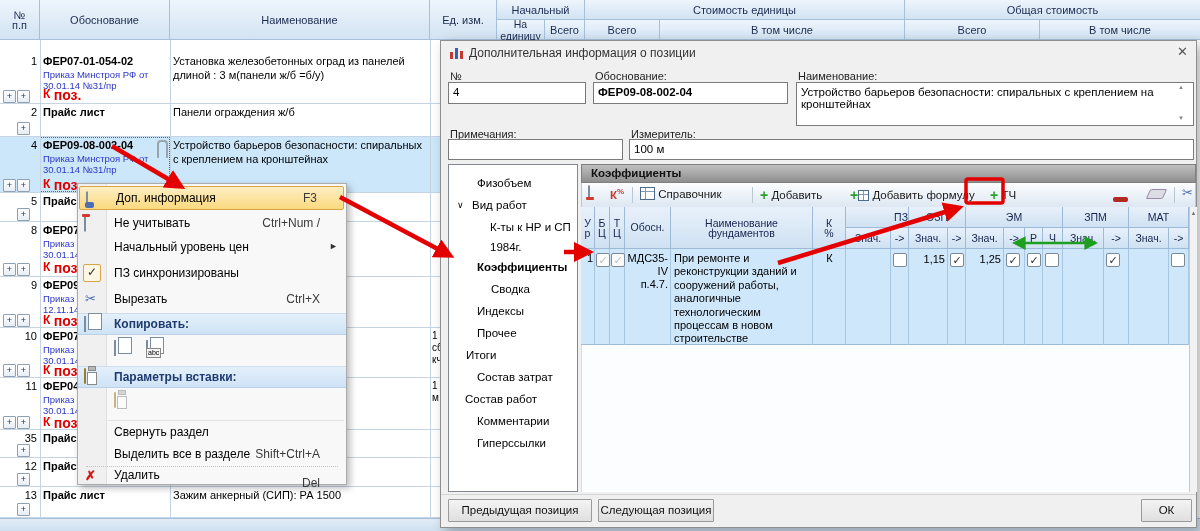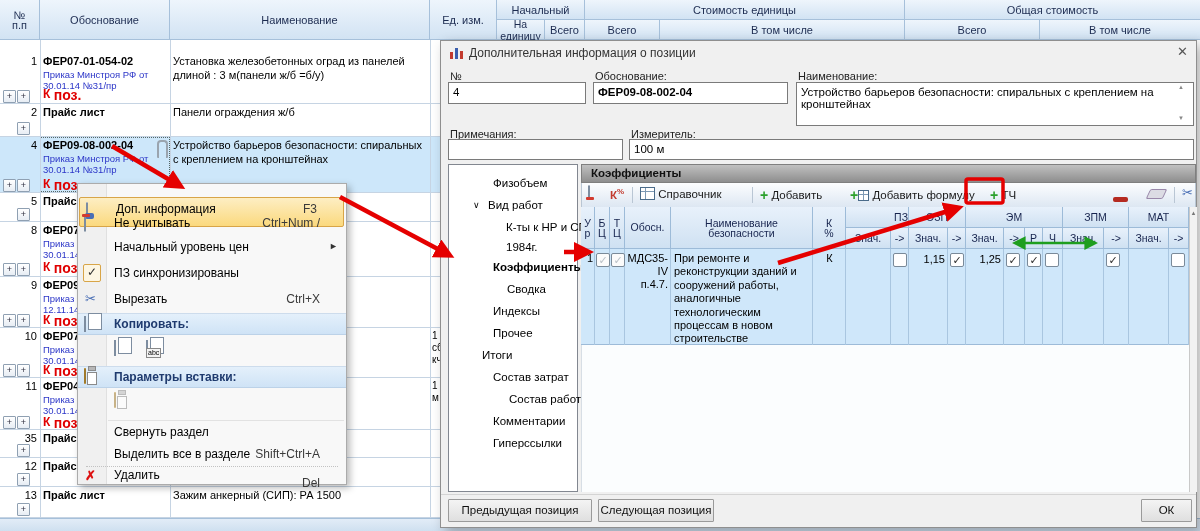--- a/index.html
+++ b/index.html
@@ -64,21 +64,21 @@
        border:1px solid #8f8f8f;box-shadow:5px 5px 12px rgba(0,0,0,.3);z-index:20;box-sizing:border-box;}
   .dlgtitle{position:absolute;left:28px;top:5px;font-size:12px;color:#333;}
   .closex{position:absolute;right:8px;top:3px;font-size:13px;color:#555;}
   .dico{position:absolute;left:9px;top:5px;width:14px;height:13px;}
   .dico b{position:absolute;bottom:0;width:3px;}
   .flabel{position:absolute;color:#222;}
   .finput{position:absolute;background:#fff;border:1px solid #7a7a7a;box-sizing:border-box;
           padding:3px 4px;font-size:11.5px;overflow:hidden;white-space:nowrap;}
   .listbox{position:absolute;left:7px;top:123px;width:130px;height:328px;background:#fff;
            border:1px solid #828790;box-sizing:border-box;}
-  .sbitem{position:absolute;left:0;width:128px;height:20px;line-height:20px;font-size:11.5px;margin-left:16px;}
+  .sbitem{position:absolute;left:0;width:128px;height:20px;line-height:20px;font-size:11.5px;}
   .sbitem.b{font-weight:bold;}
   .secthdr{position:absolute;left:140px;top:123px;width:615px;height:19px;
            background:linear-gradient(#c0c0c0,#8e8e8e);border:1px solid #7f7f7f;box-sizing:border-box;
            font-weight:bold;font-size:11.5px;padding:2px 0 0 9px;color:#111;}
   .tbar{position:absolute;left:140px;top:142px;width:615px;height:24px;
         background:linear-gradient(#fcfdfe,#dde7f2);border-left:1px solid #b9c6d4;
         border-right:1px solid #b9c6d4;box-sizing:border-box;}
   .tsep{position:absolute;top:4px;width:1px;height:16px;background:#b9c6d4;}
   .tbtn{position:absolute;top:4px;font-size:11.5px;color:#1a1a1a;white-space:nowrap;}
   .gplus{color:#2ca02c;font-weight:bold;font-size:14px;vertical-align:-1px;}
@@ -255,21 +255,21 @@
     <span class="exp" style="left:17px;top:16px;">+</span>
   </div>
 
   <div class="vline" style="left:40px;top:40px;height:478px;"></div>
   <div class="vline" style="left:170px;top:40px;height:478px;"></div>
   <div class="vline" style="left:430px;top:40px;height:478px;"></div>
   <div class="footstrip"></div>
 
   <div class="menu">
     <div class="gutter"></div>
-    <div class="mi hl" style="top:2px;height:30px;margin-top:11px;">
+    <div class="mi hl" style="top:2px;height:24px;">
       <span class="micon" style="top:5px;"><span class="card"><i style="top:2px;"></i><i style="top:5px;"></i><span class="redminus" style="left:-2px;bottom:-2px;width:9px;height:6px;background:#4a6fb5;border-radius:2px;"></span></span></span>
       <span class="lbl" style="top:4px;">Доп. информация</span>
       <span class="sc" style="top:4px;">F3</span>
     </div>
     <div class="mi" style="top:29px;height:22px;">
       <span class="micon" style="top:4px;"><span class="card"><i style="top:2px;"></i><i style="top:5px;"></i><span class="redminus" style="left:-3px;top:-3px;"></span></span></span>
       <span class="lbl">Не учитывать</span>
       <span class="sc">Ctrl+Num /</span>
     </div>
     <div class="mi" style="top:53px;height:22px;">
@@ -348,21 +348,21 @@
         <span style="position:absolute;left:8px;top:0;font-size:9px;">∨</span>
         <span style="padding-left:23px;">Вид работ</span>
       </div>
       <div class="sbitem" style="top:52px;height:40px;line-height:20px;padding-left:41px;width:87px;box-sizing:content-box;"><span>К-ты к НР и СП 1984г.</span></div>
       <div class="sbitem b" style="top:92px;padding-left:28px;"><span>Коэффициенты</span></div>
       <div class="sbitem" style="top:114px;padding-left:42px;"><span>Сводка</span></div>
       <div class="sbitem" style="top:136px;padding-left:28px;"><span>Индексы</span></div>
       <div class="sbitem" style="top:158px;padding-left:28px;"><span>Прочее</span></div>
       <div class="sbitem" style="top:180px;padding-left:17px;"><span>Итоги</span></div>
       <div class="sbitem" style="top:202px;padding-left:28px;"><span>Состав затрат</span></div>
-      <div class="sbitem" style="top:224px;padding-left:44px;"><span>Состав работ</span></div>
+      <div class="sbitem" style="top:224px;padding-left:16px;"><span>Состав работ</span></div>
       <div class="sbitem" style="top:246px;padding-left:28px;"><span>Комментарии</span></div>
       <div class="sbitem" style="top:268px;padding-left:28px;"><span>Гиперссылки</span></div>
     </div>
 
     <div class="secthdr">Коэффициенты</div>
 
     <div class="tbar">
       <span class="tbtn" style="left:6px;top:3px;"><span class="card" style="width:14px;height:10px;"><i style="top:2px;"></i><span class="redminus" style="left:-3px;bottom:-2px;"></span></span></span>
       <span class="tbtn" style="left:28px;top:4px;color:#c23a2e;font-weight:bold;"><span>К</span><sup style="font-size:8px;">%</sup></span>
       <span class="tsep" style="left:50px;"></span>
@@ -384,21 +384,21 @@
     <div class="chead" style="left:154px;top:166px;width:15px;height:42px;">
         <span class="tb2line"><span>Б</span><br><span>Ц</span></span>
       </div>
     <div class="chead" style="left:169px;top:166px;width:15px;height:42px;">
         <span class="tb2line"><span>Т</span><br><span>Ц</span></span>
       </div>
     <div class="chead" style="left:184px;top:166px;width:46px;height:42px;">
         <span>Обосн.</span>
       </div>
     <div class="chead" style="left:230px;top:166px;width:142px;height:42px;">
-        <span class="tb2line"><span>Наименование</span><br><span>безопасности</span></span>
+        <span class="tb2line"><span>Наименование</span><br><span>фундаментов</span></span>
       </div>
     <div class="chead" style="left:372px;top:166px;width:33px;height:42px;">
         <span class="tb2line"><span>К</span><br><span>%</span></span>
       </div>
     <div class="chead" style="left:405px;top:166px;width:63px;height:21px;justify-content:flex-end;">
         <span>ПЗ</span>
       </div>
     <div class="chead" style="left:468px;top:166px;width:57px;height:21px;">
         <span>ОЗП</span>
       </div>

